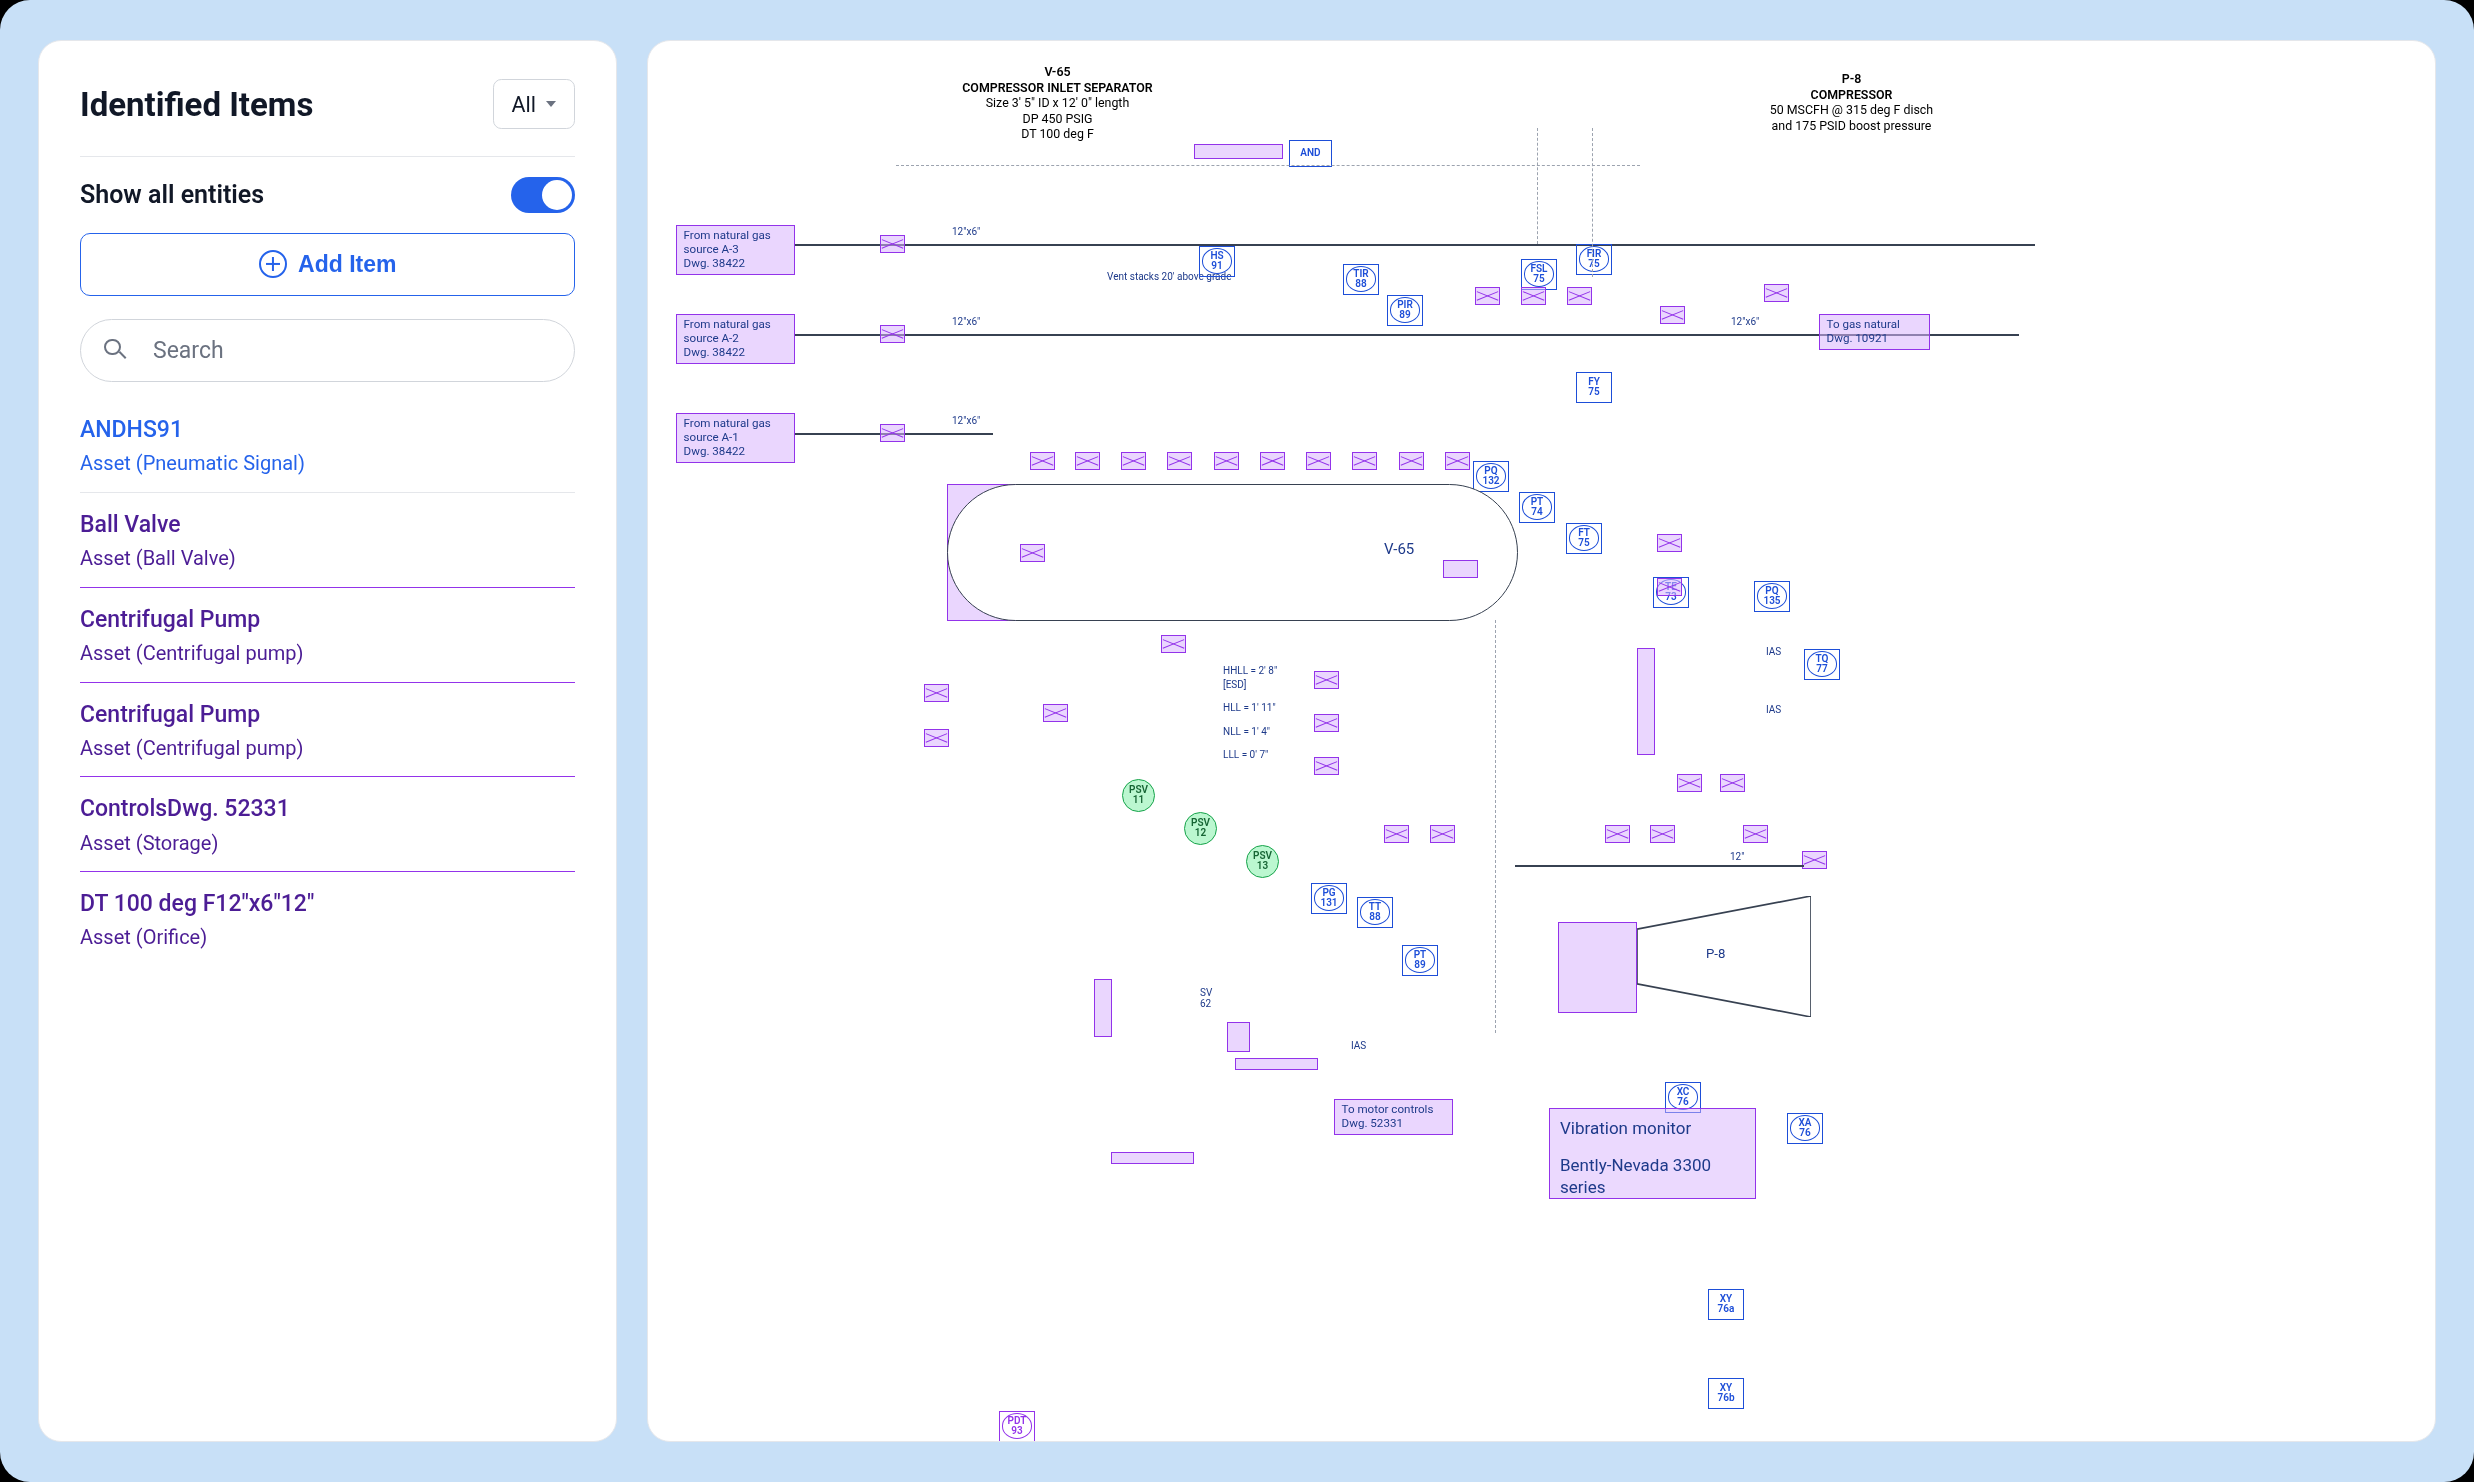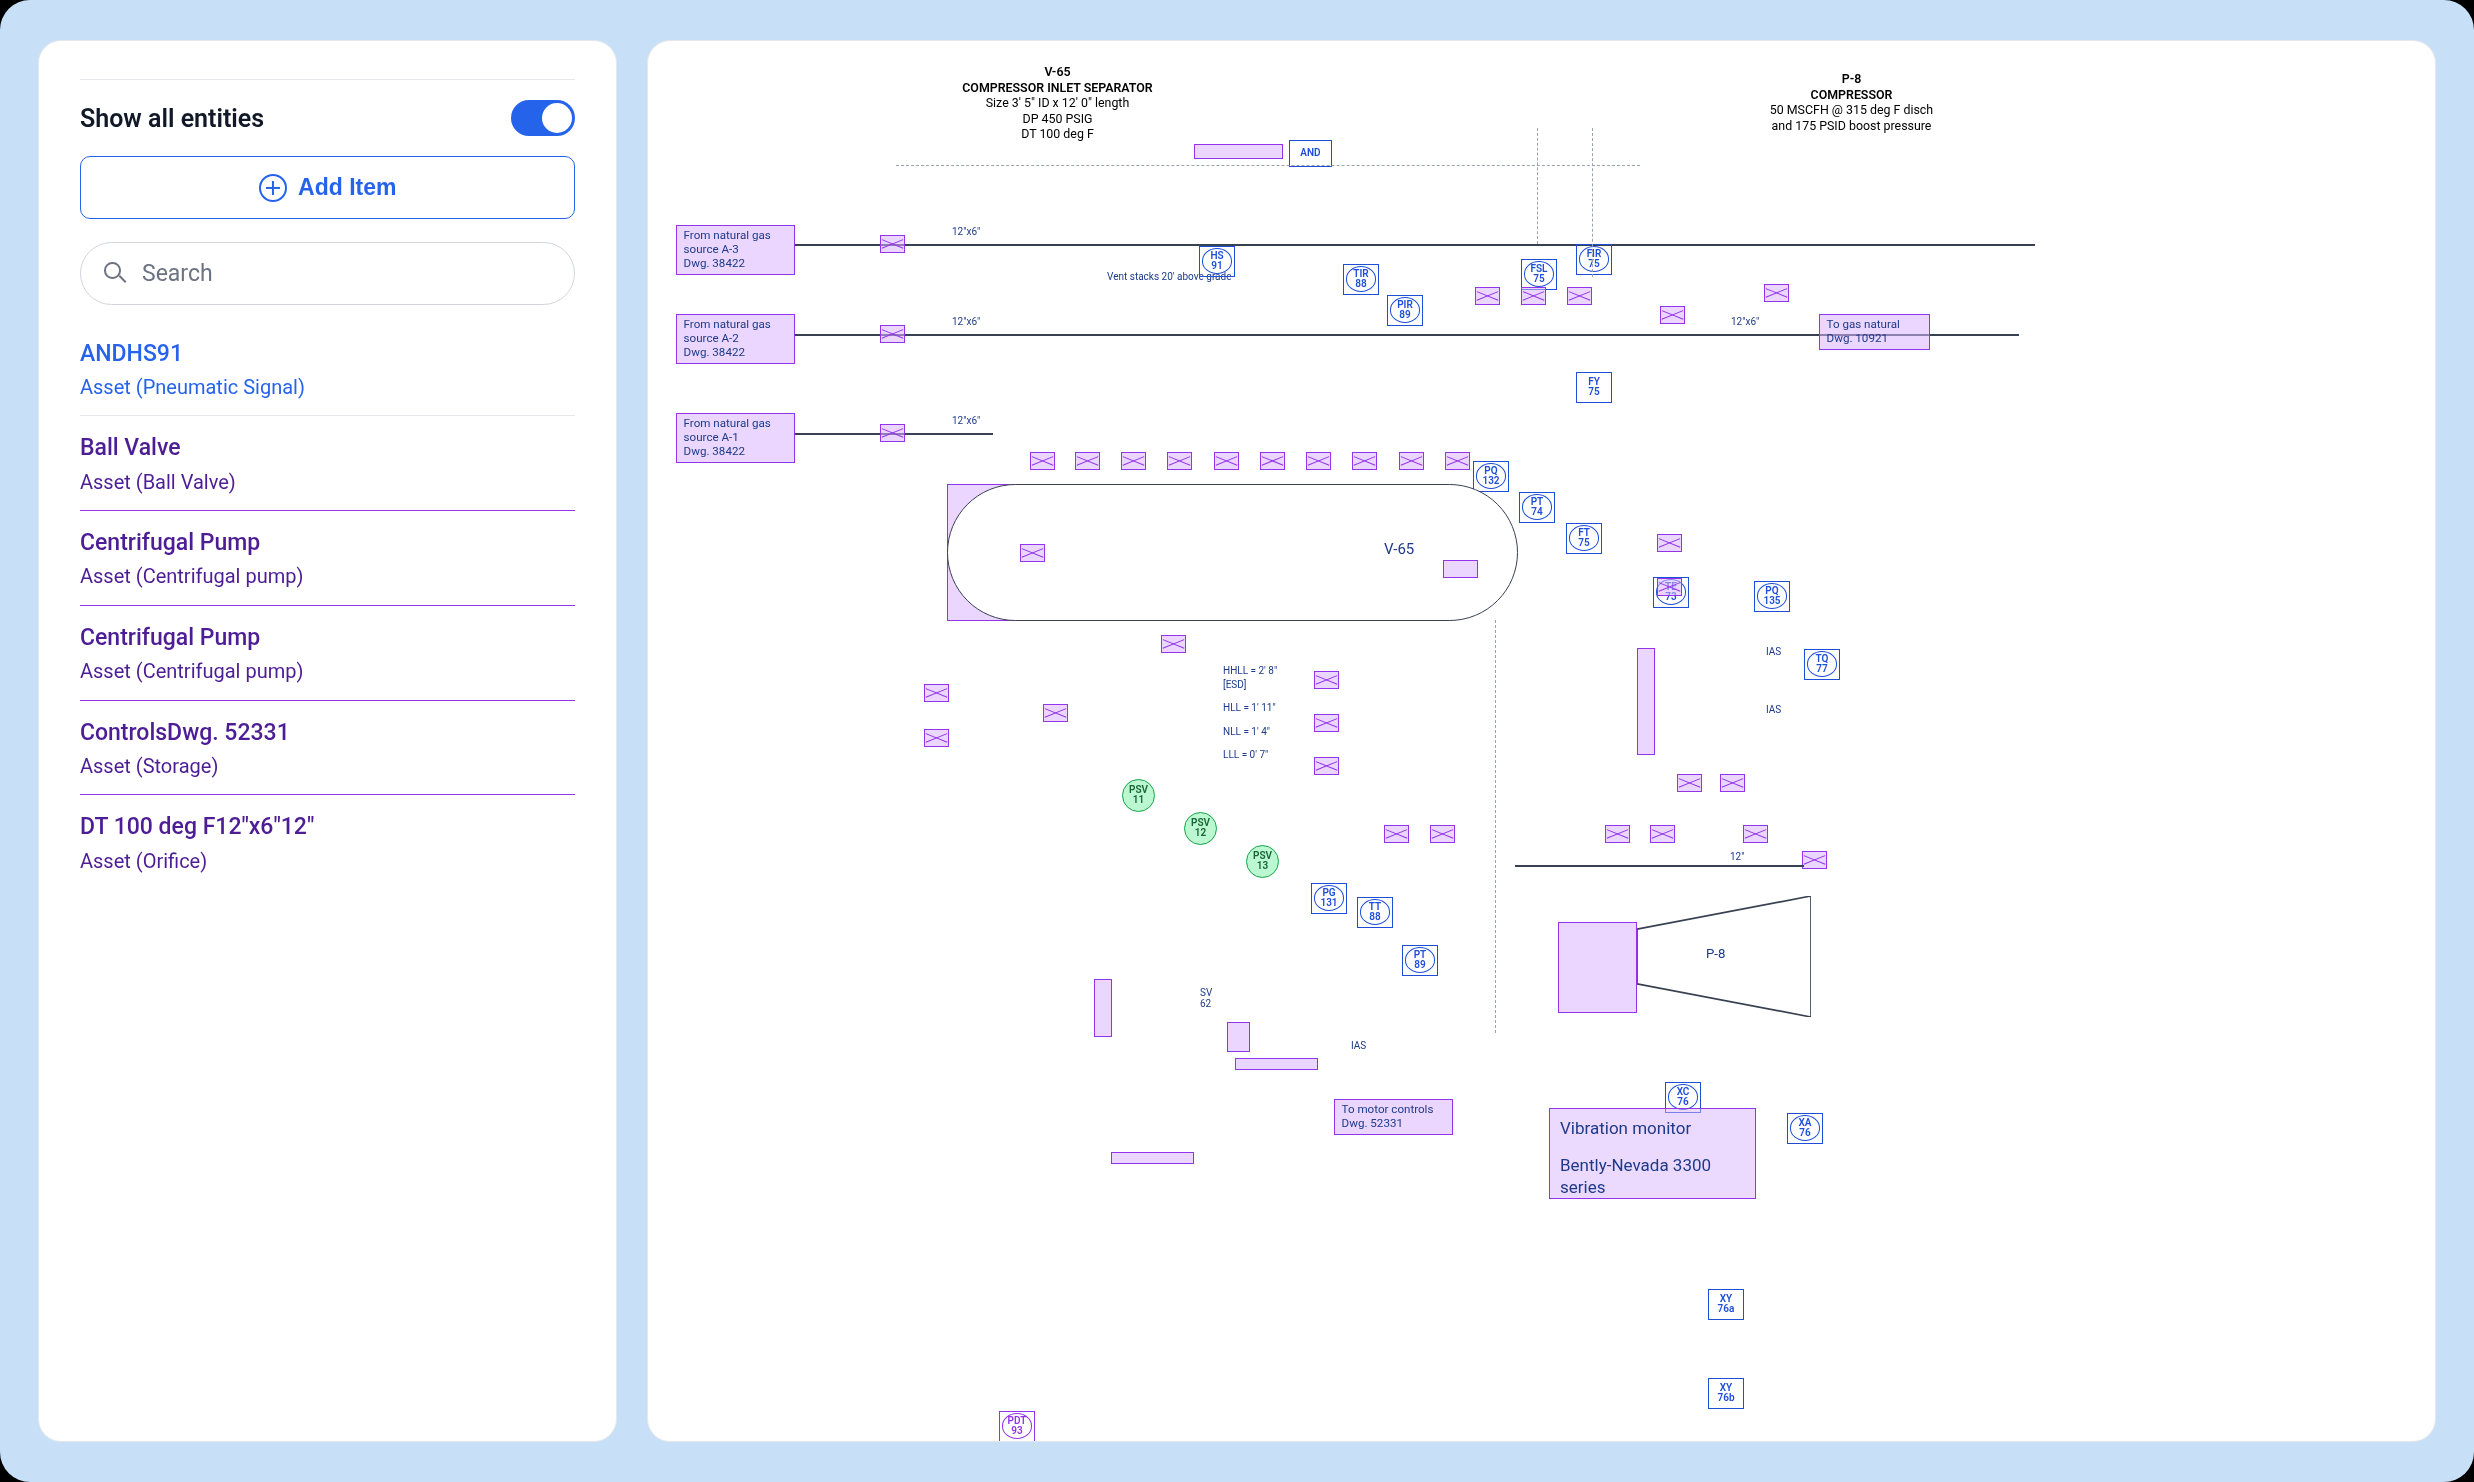--- a/index.html
+++ b/index.html
@@ -99,21 +99,21 @@
     border-radius: 50%;
     position: relative;
   }
   .plus-circle::before, .plus-circle::after {
     content: ""; position: absolute; background: #2563eb;
   }
   .plus-circle::before { left: 50%; top: 5px; bottom: 5px; width: 2.1px; transform: translateX(-50%); }
   .plus-circle::after  { top: 50%; left: 5px; right: 5px; height: 2.1px; transform: translateY(-50%); }
 
   .search-box {
-    display: flex; align-items: center; gap: 15px;
+    display: flex; align-items: center; gap: 26px;
     border: 0.8px solid #d1d5db;
     border-radius: 826px;
     height: 63px;
     padding: 0 23px;
     color: #6b7280;
     font-size: 23px;
     margin-bottom: 16.5px;
   }
   .search-icon {
     width: 23px; height: 23px; position: relative;
@@ -217,20 +217,27 @@
     padding:8.3px 10px;
     line-height:1.3;
   }
 </style>
 </head>
 <body>
 
 <div class="stage">
 
   <aside class="sidebar">
+    <div class="sidebar-head">
+      <div class="sidebar-title">Identified Items</div>
+      <div class="filter-select">
+        <span>All</span>
+        <span class="chevron"></span>
+      </div>
+    </div>
     <hr class="divider">
 
     <div class="row-toggle">
       <div class="toggle-label">Show all entities</div>
       <div class="toggle">
         <div class="knob"></div>
       </div>
     </div>
 
     <button class="add-btn">

